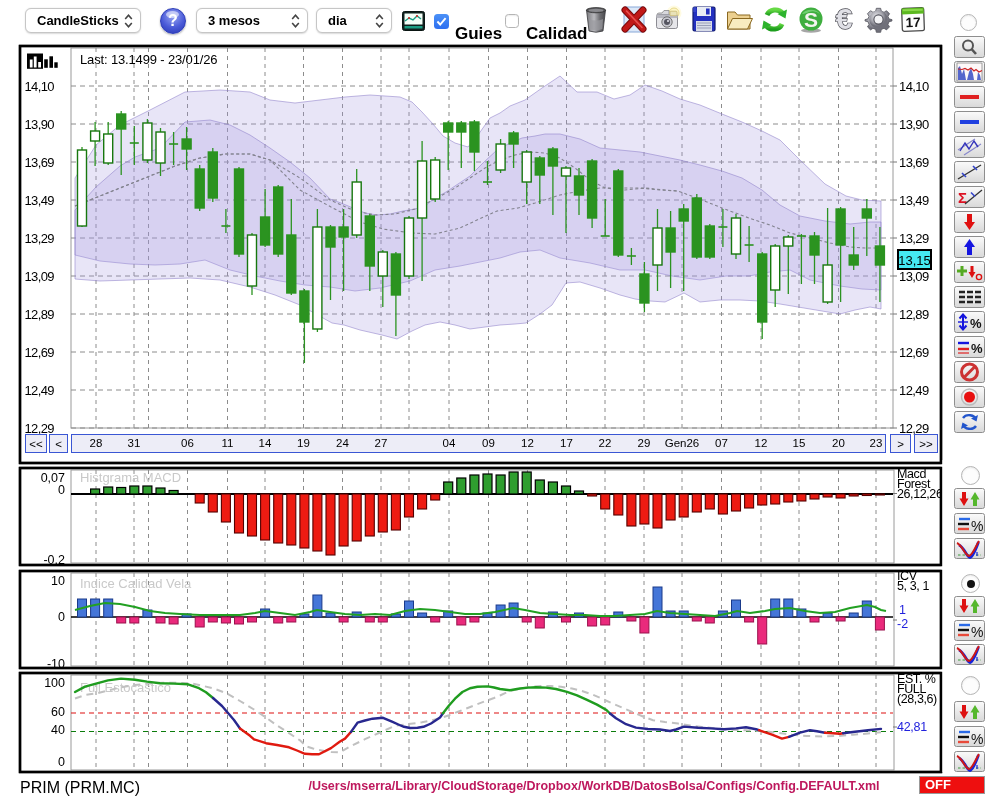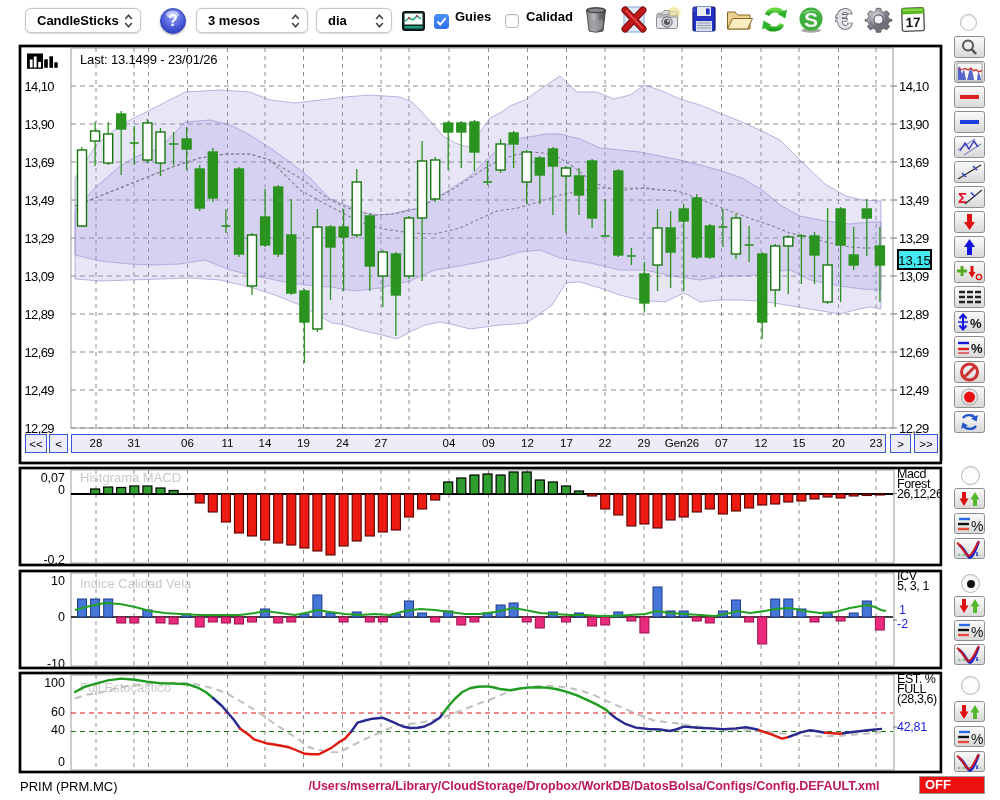--- a/index.html
+++ b/index.html
@@ -1,21 +1,21 @@
 <!DOCTYPE html>
 <html><head><meta charset="utf-8"><style>
 *{margin:0;padding:0;box-sizing:border-box;}
 body{width:1000px;height:800px;font-family:"Liberation Sans", sans-serif;background:#fff;overflow:hidden;}
 #page{position:relative;width:1000px;height:800px;background:#fff;}
 .abs{position:absolute;}
 .dd{position:absolute;height:25px;background:#fff;border:1px solid #c6c6c6;border-radius:6px;
  box-shadow:0 0.5px 1.5px rgba(0,0,0,0.15);font-size:13px;font-weight:bold;color:#000;
  display:flex;align-items:center;padding-left:11px;}
 .chev{position:absolute;right:7px;top:4px;width:9px;height:16px;}
-.cb-label{font-size:13px;font-weight:bold;color:#000;position:absolute;top:9px;}
+.cb-label{font-size:17px;font-weight:bold;color:#000;position:absolute;top:24px;}
 .sbtn{position:absolute;left:954px;width:31px;height:22px;background:linear-gradient(#fafafa,#d9d9d9);
  border:1px solid #8e8e8e;border-radius:2.5px;display:flex;align-items:center;justify-content:center;}
 .radio{position:absolute;width:17px;height:17px;border-radius:50%;background:#fdfdfd;border:1px solid #b5b5b5;box-shadow:inset 0 1px 2px rgba(0,0,0,0.08);}
 .navb{position:absolute;top:434px;height:19px;background:#ededf7;border:1.5px solid #3a56d4;
  font-size:11.5px;color:#000;display:flex;align-items:center;justify-content:center;}
 </style></head><body>
 <div id="page">
 <svg width="1000" height="800" viewBox="0 0 1000 800" font-family="&quot;Liberation Sans&quot;, sans-serif">
       <rect x="20" y="46" width="921" height="417" fill="#ffffff" stroke="#000" stroke-width="2.4"></rect>
       <rect x="20" y="468" width="921" height="97" fill="#ffffff" stroke="#000" stroke-width="2.4"></rect>
@@ -770,15 +770,15 @@
 <div class="sbtn" style="top:751px;height:21px;">
       <svg width="29" height="20" viewBox="0 0 29 20">
         <path d="M3 16 H26" stroke="#3a9a3a" stroke-width="1" stroke-dasharray="2.5,2"></path>
         <path d="M4 6 C9 8 12 18.5 15 18.5 C18 18 21 10 23.5 3" fill="none" stroke="#1522dd" stroke-width="2.8"></path>
         <path d="M2 4 C7 6 10 16 14 17 C17 17 20.5 8 24 2" fill="none" stroke="#cc1818" stroke-width="2"></path>
         <line x1="22" y1="13" x2="22" y2="17" stroke="#1522dd" stroke-width="1.2"></line>
       </svg>
     </div>
 
 
-<div class="abs" style="left:20px;top:779px;font-size:13px;color:#000;">PRIM (PRM.MC)</div>
+<div class="abs" style="left:20px;top:779px;font-size:16px;color:#000;">PRIM (PRM.MC)</div>
 <div class="abs" style="left:188px;top:779px;width:812px;text-align:center;font-size:12.5px;font-weight:bold;color:#be185d;">/Users/mserra/Library/CloudStorage/Dropbox/WorkDB/DatosBolsa/Configs/Config.DEFAULT.xml</div>
 <div class="abs" style="left:919px;top:776px;width:66px;height:18px;background:#ee0f0f;border:1.5px solid #999;color:#fff;font-weight:bold;font-size:13px;padding-left:5px;">OFF</div>
 </div>
 </body></html>

